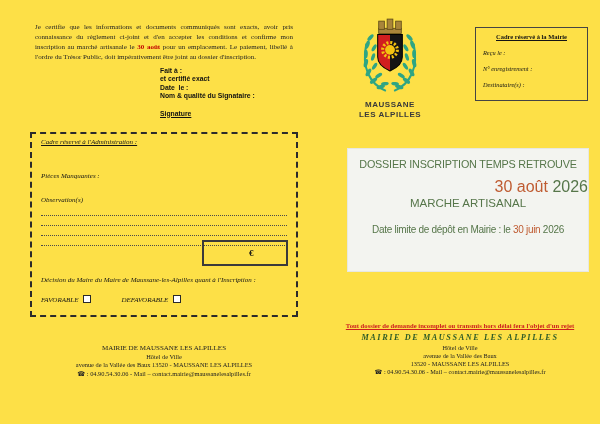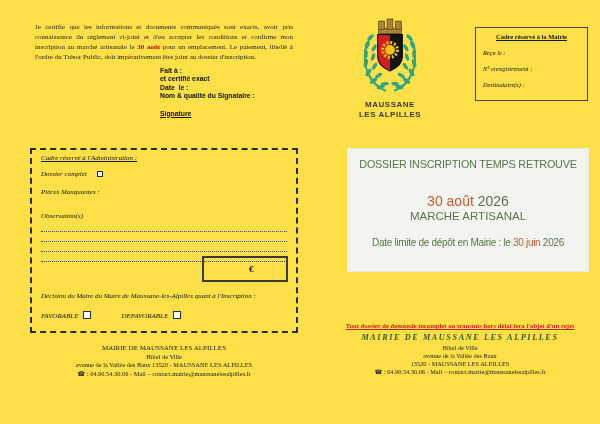--- a/index.html
+++ b/index.html
@@ -9,21 +9,21 @@
   
   .cert-paragraph{position:absolute;left:35px;top:22px;width:258px;
     font-size:7px;line-height:10px;text-align:justify;color:#222;}
   .red-strong{color:#c00000;font-weight:bold;}
 
   .fait-block{position:absolute;left:160px;top:67px;width:130px;
     font-family:"Liberation Sans",sans-serif;font-weight:bold;
     font-size:6.8px;line-height:8.4px;color:#111;}
   .fait-block .sig{margin-top:9px;text-decoration:underline;}
 
-  .admin-box{position:absolute;left:30px;top:148px;width:268px;height:185px;
+  .admin-box{position:absolute;left:30px;top:132px;width:268px;height:185px;
     border:2px dashed #2b2b2b;font-style:italic;font-size:7px;color:#141414;box-sizing:border-box;font-family:Liberation Serif, serif;}
   .admin-box .abs{position:absolute;left:9px;right:9px;}
   .admin-title{top:4px;text-decoration:underline;}
   .dossier-row{top:20px;}
   .pieces{top:38px;}
   .obs-label{top:62px;}
   .obs-lines{top:72px;}
   .obs-lines div{height:9px;border-bottom:1.4px dotted #4a4a4a;}
   .amount-box{position:absolute;right:8px;top:106px;width:86px;height:26px;
     border:2px solid #3a3a3a;box-sizing:border-box;}
@@ -47,21 +47,21 @@
     border:1.2px solid #444;box-sizing:border-box;font-size:6.3px;color:#141414;}
   .mairie-box .bt{position:absolute;top:5px;left:0;right:0;text-align:center;
     font-weight:bold;text-decoration:underline;font-size:6.5px;}
   .mairie-box .fld{position:absolute;left:7px;font-style:italic;}
   .fld1{top:21px;} .fld2{top:37px;} .fld3{top:53px;}
 
   .title-panel{position:absolute;left:347px;top:148px;width:242px;height:124px;
     background:#f3f4f0;border:1px solid #e7e8e2;box-sizing:border-box;text-align:center;
     font-family:"Liberation Sans",sans-serif;font-weight:normal;}
   .tp-line1{margin-top:9px;font-size:10.8px;letter-spacing:-0.2px;color:#56764a;}
-  .tp-date{margin-top:23px;font-size:14px;color:#56764a;}
+  .tp-date{margin-top:8px;font-size:16px;color:#56764a;text-align:right;}
   .tp-event{margin-top:1px;font-size:11.5px;color:#56764a;}
   .tp-deadline{margin-top:15px;font-size:10px;letter-spacing:-0.3px;color:#56764a;}
   .orange{color:#bf5b31;}
 
   .warning{position:absolute;left:328px;top:322px;width:264px;text-align:center;
     font-size:6.7px;font-weight:bold;color:#cc2020;text-decoration:underline;}
 
   .footer-right{position:absolute;left:328px;top:334px;width:264px;text-align:center;
     font-size:6.3px;line-height:7.9px;color:#222;}
   .footer-right .script{font-size:8.2px;font-weight:bold;font-style:italic;
@@ -79,23 +79,20 @@
   <div class="fait-block">
     <div>Fait à :</div>
     <div>et certifié exact</div>
     <div>Date &nbsp;le :</div>
     <div>Nom &amp; qualité du Signataire :</div>
     <div class="sig">Signature</div>
   </div>
 
   <div class="admin-box">
     <div class="abs admin-title">Cadre réservé à l'Administration :</div>
-    <div class="abs dossier-row">
-      <span>Dossier complet</span><span class="checkbox sm"></span>
-    </div>
     <div class="abs pieces">Pièces Manquantes :</div>
     <div class="abs obs-label">Observation(s)</div>
     <div class="abs obs-lines">
       <div></div>
       <div></div>
       <div></div>
       <div></div>
     </div>
     <div class="amount-box">
       <span>€</span>

